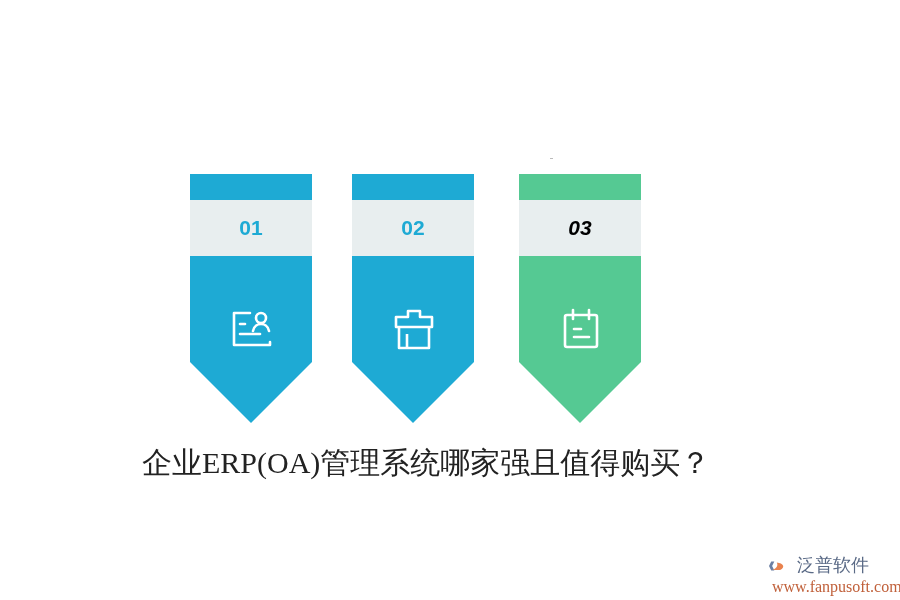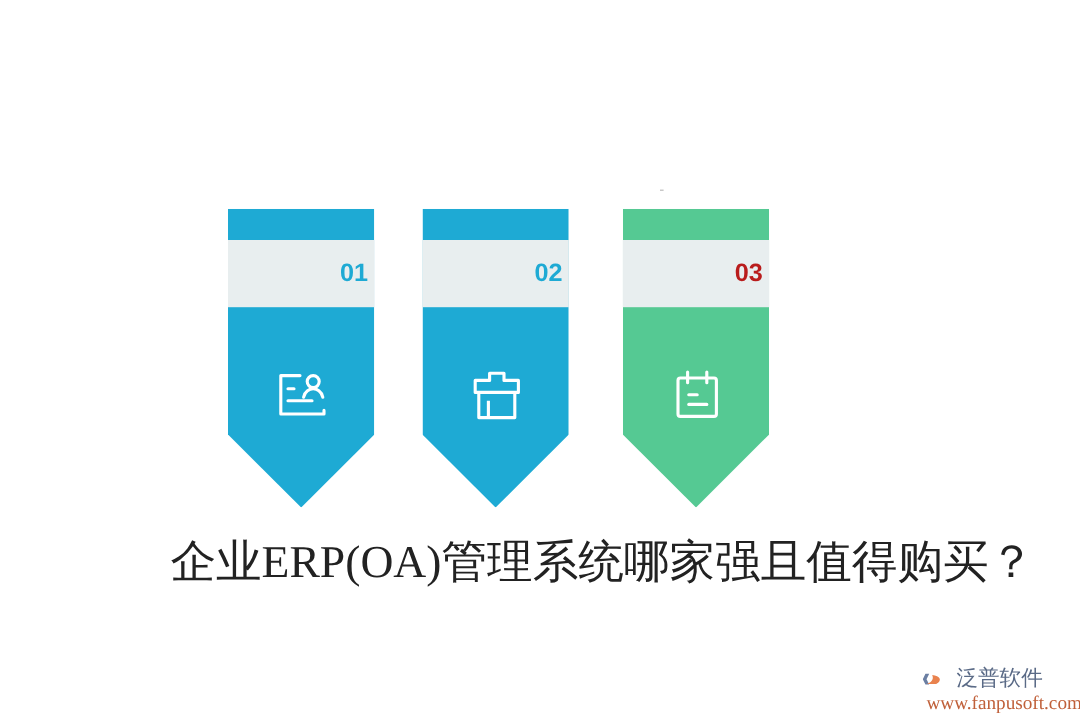--- a/index.html
+++ b/index.html
@@ -2,24 +2,24 @@
 <html><head>
 <meta charset="utf-8">
 <style>
   html,body{margin:0;padding:0;background:#ffffff;}
   body{width:900px;height:600px;position:relative;overflow:hidden;font-family:"Liberation Sans",sans-serif;}
   .card{position:absolute;top:174px;width:122px;height:249px;}
   .card .shape{position:absolute;left:0;top:0;width:122px;height:249px;
     clip-path:polygon(0 0,100% 0,100% 188px,50% 249px,0 188px);}
   .card .band{position:absolute;left:0;top:26px;width:122px;height:56px;background:#e8eeef;}
   .card .num{position:absolute;left:0;top:26px;width:122px;height:56px;line-height:56px;text-align:center;
-    font-family:"Liberation Sans",sans-serif;font-weight:bold;font-size:21px;padding-left:44px;}
+    font-family:"Liberation Sans",sans-serif;font-weight:bold;font-size:21px;}
   .card .icon{position:absolute;left:40px;top:133px;width:44px;height:44px;}
   .title{position:absolute;left:142px;top:443px;font-family:"Liberation Serif","DejaVu Serif",serif;
-    font-size:38px;color:#222;letter-spacing:0px;white-space:nowrap;}
+    font-size:30px;color:#222;letter-spacing:0px;white-space:nowrap;}
   .dash{position:absolute;left:550px;top:158px;width:3px;height:1px;background:#bbb;}
   .logo{position:absolute;left:768px;top:552px;width:126px;height:44px;}
   .logo-text{position:absolute;left:797px;top:553px;font-family:"DejaVu Sans",sans-serif;font-size:18px;color:#5a6a86;white-space:nowrap;}
   .logo-url{position:absolute;left:772px;top:578px;font-family:"Liberation Serif",serif;font-size:16px;color:#c0603a;white-space:nowrap;}
 </style>
 </head>
 <body>
 
 <div class="dash"></div>
 
@@ -47,21 +47,21 @@
       <path d="M16 4 H28 V10 H40 V20 H4 V10 H16 Z"></path>
       <path d="M7 20 V41 H37 V20"></path>
       <path d="M15 27 V41"></path>
     </g>
   </svg>
 </div>
 
 <div class="card" style="left:519px;">
   <div class="shape" style="background:#55c993;"></div>
   <div class="band"></div>
-  <div class="num" style="color:#b91c1c;">03</div>
+  <div class="num" style="color:#000000;font-style:italic;">03</div>
   <svg class="icon" viewBox="0 0 44 44">
     <g fill="none" stroke="#fff" stroke-width="2.6" stroke-linecap="round" stroke-linejoin="round">
       <rect x="6" y="8" width="32" height="32" rx="2"></rect>
       <path d="M14 3 V12"></path>
       <path d="M30 3 V12"></path>
       <path d="M15 22 H22"></path>
       <path d="M15 30 H30"></path>
     </g>
   </svg>
 </div>

